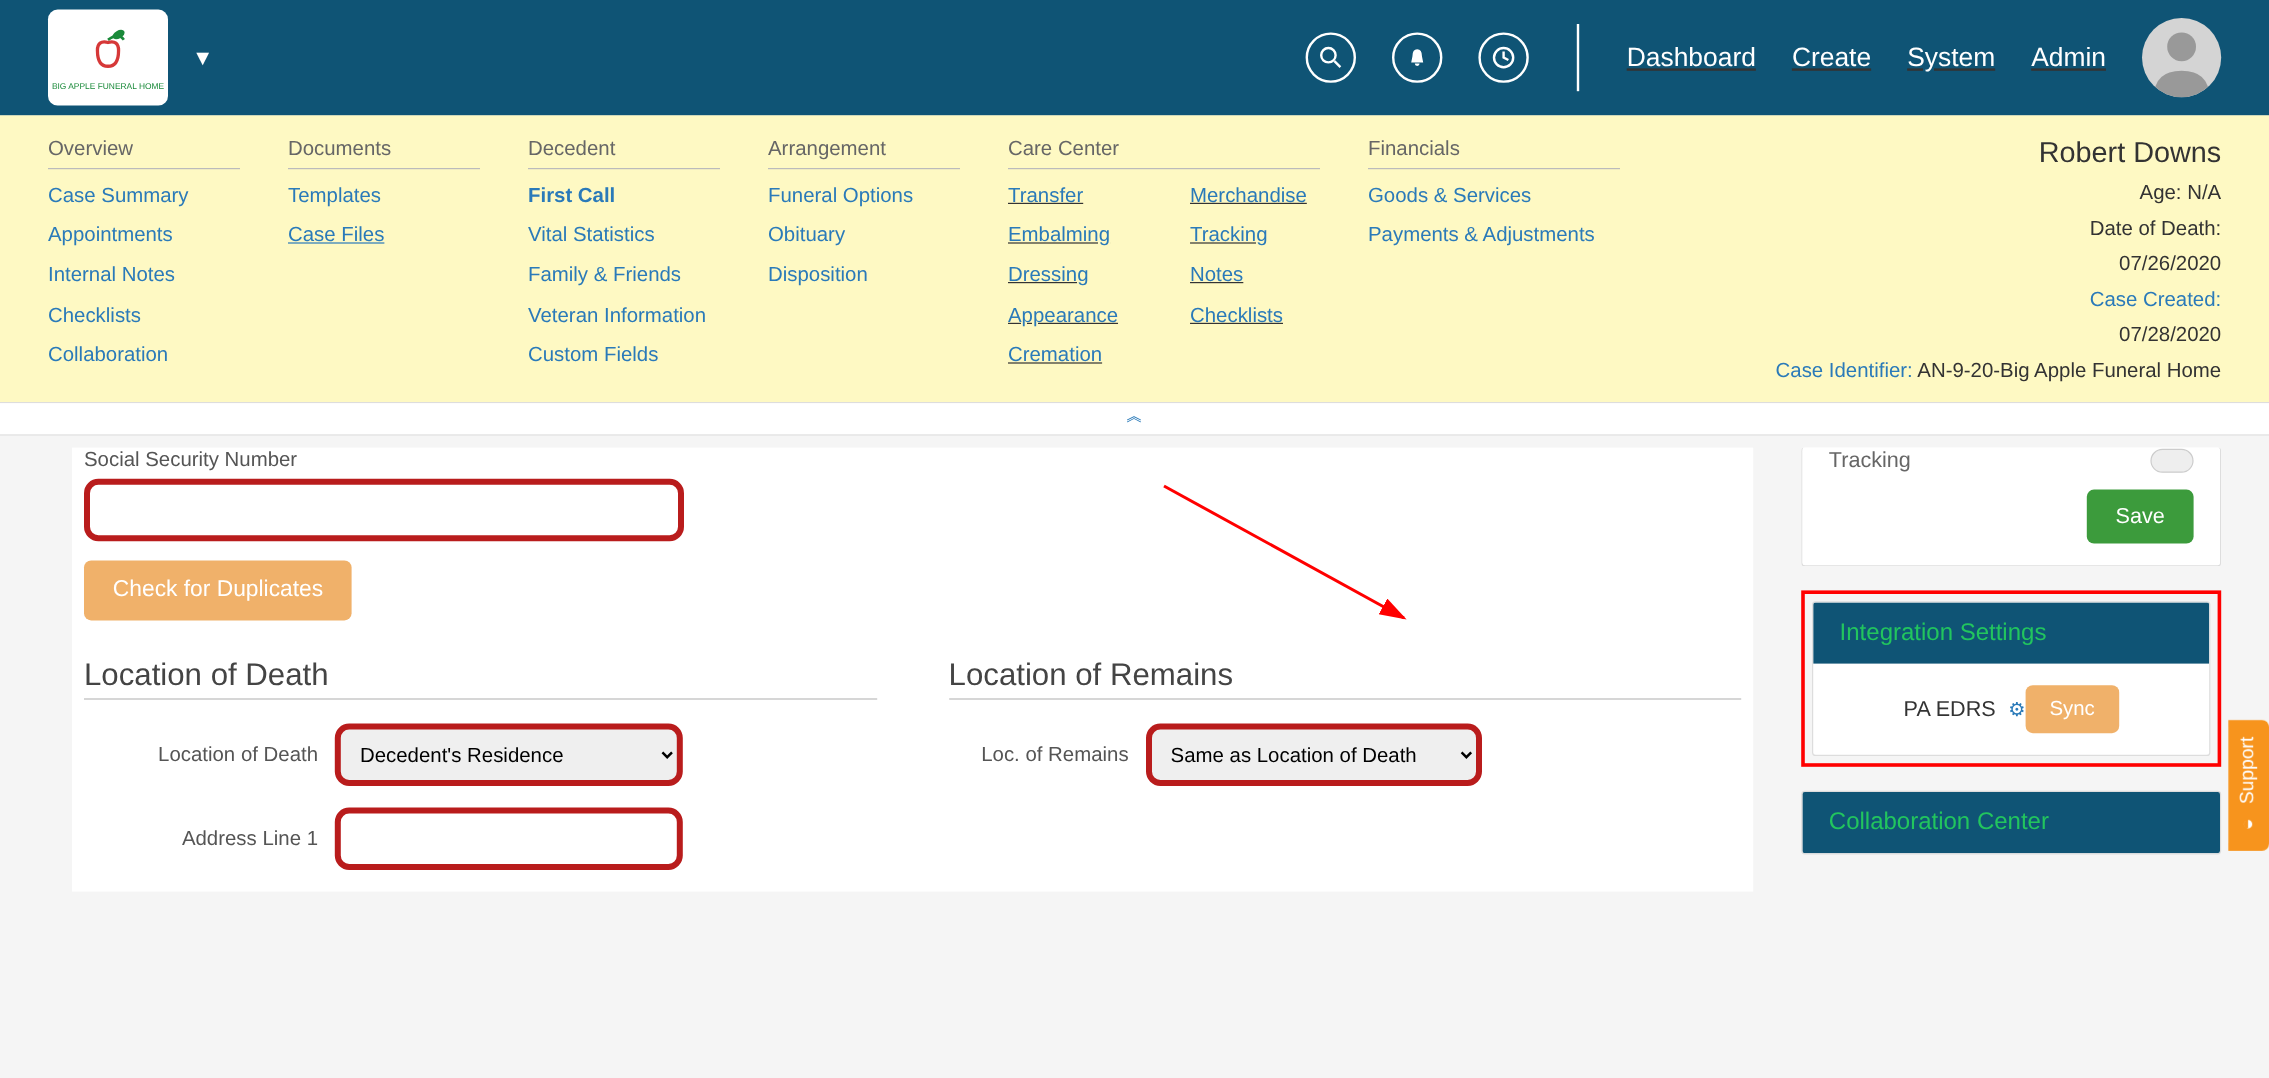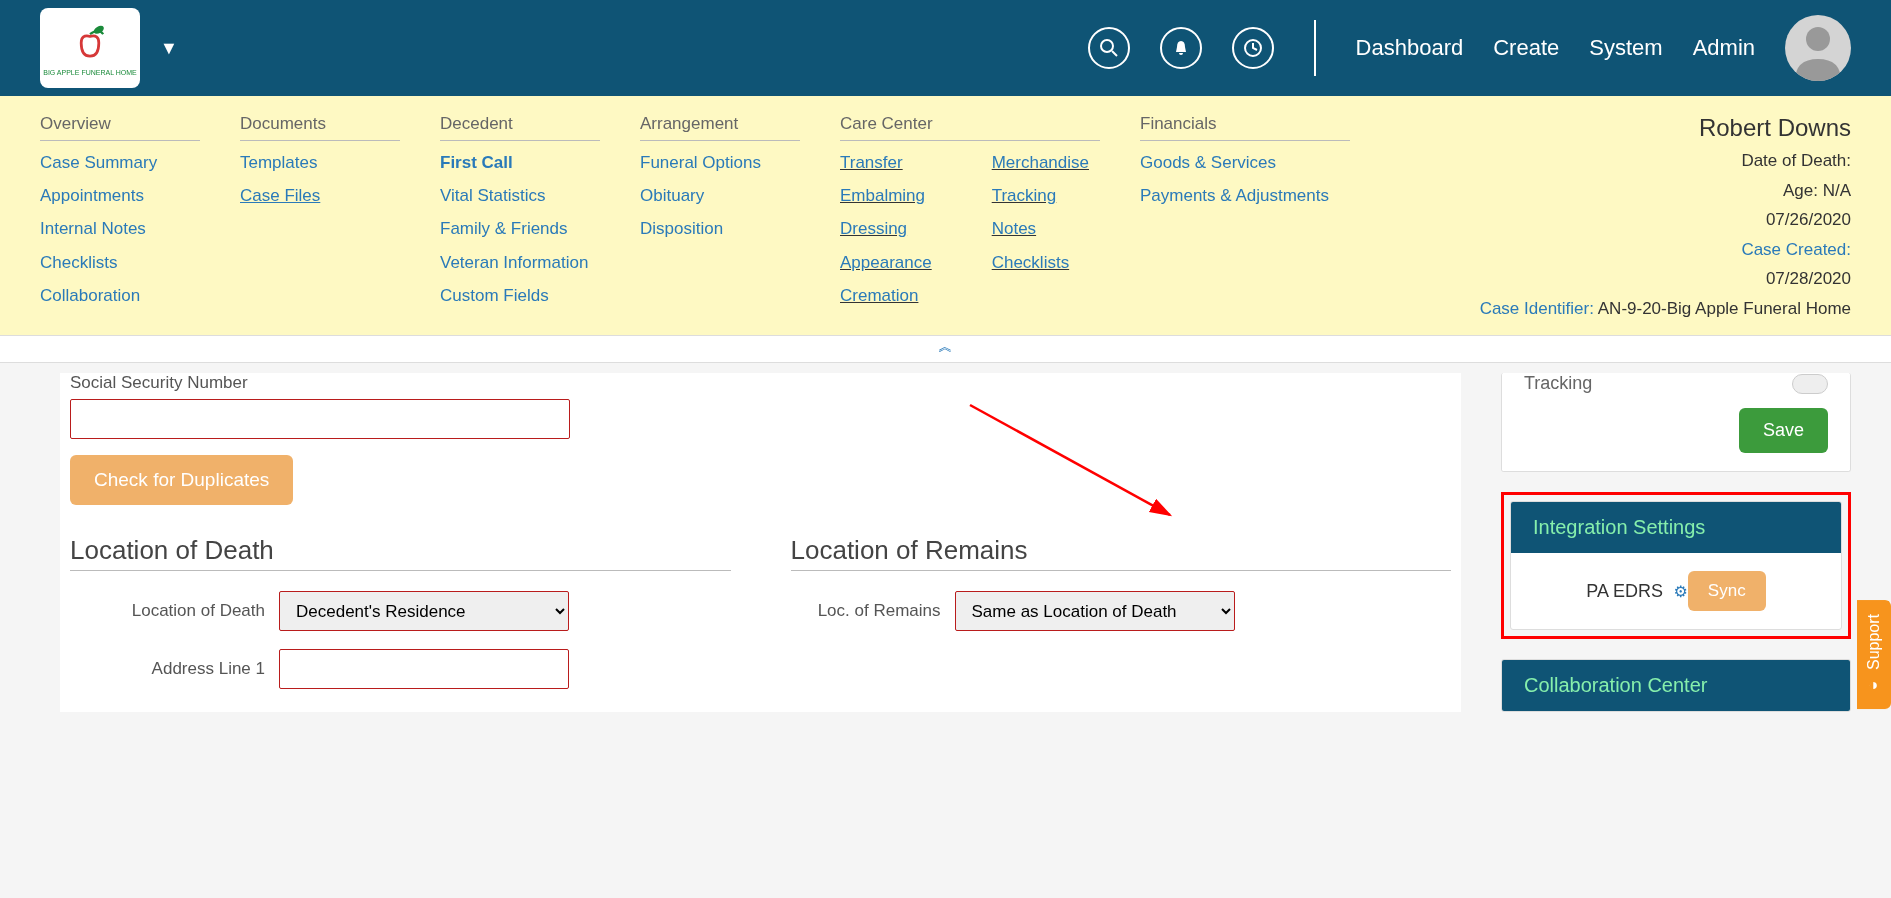--- a/index.html
+++ b/index.html
@@ -28,20 +28,21 @@
   .dropdown-caret {
     color: #fff;
     font-size: 18px;
     cursor: pointer;
   }
   .header-right {
     margin-left: auto;
     display: flex;
     align-items: center;
     gap: 30px;
+    text-decoration: underline;
   }
   .icon-btn {
     width: 42px;
     height: 42px;
     border: 2px solid #fff;
     border-radius: 50%;
     display: flex;
     align-items: center;
     justify-content: center;
     color: #fff;
@@ -124,23 +125,23 @@
     gap: 40px;
   }
   .main-col { flex: 1; background: #fff; padding: 0 10px; }
   .side-col { width: 350px; display: flex; flex-direction: column; gap: 20px; }
   
   .form-row { margin-bottom: 16px; }
   .form-label { font-size: 17px; color: #555; display: block; margin-bottom: 6px; }
   .form-input, .form-select {
     width: 100%;
     max-width: 500px;
-    height: 40px;
-    border: 1px solid #b91c1c;
-    border-radius: 2px;
+    height: 52px;
+    border: 5px solid #b91c1c;
+    border-radius: 12px;
     padding: 0 12px;
     font-size: 17px;
   }
   .btn-orange {
     background: #f0b16a;
     color: #fff;
     border: none;
     border-radius: 6px;
     padding: 14px 24px;
     font-size: 19px;
@@ -185,21 +186,21 @@
   }
   
   .card {
     background: #fff;
     border: 1px solid #ddd;
     border-radius: 3px;
     overflow: hidden;
   }
   .card-header {
     background: #0f5475;
-    color: #86efac;
+    color: #22c55e;
     font-size: 20px;
     padding: 14px 22px;
   }
   .card-body { padding: 18px 22px; display: flex; align-items: center; justify-content: center; }
   .integration-name { font-size: 18px; color: #333; }
   .gear-icon-s { color: #2a7ab9; margin-left: 6px; cursor: pointer; font-size: 16px; }
   .btn-sync {
     background: #f0b16a;
     color: #fff;
     border: none;
@@ -360,25 +361,25 @@
     <div class="subnav-heading">Financials</div>
     <div class="subnav-links-col">
       <a>Goods &amp; Services</a>
       <a>Payments &amp; Adjustments</a>
     </div>
   </div>
 
   <div class="case-panel">
     <div class="case-name">Robert Downs</div>
     <div class="case-line">
-      <span>Date of Death:</span>
-    </div>
-    <div class="case-line">
       <span>Age:</span>
       <span>N/A</span>
+    </div>
+    <div class="case-line">
+      <span>Date of Death:</span>
     </div>
     <div class="case-line">07/26/2020</div>
     <div class="case-line">
       <span class="link-label">Case Created:</span>
     </div>
     <div class="case-line">07/28/2020</div>
     <div class="case-line">
       <span class="link-label">Case Identifier:</span>
       <span>AN-9-20-Big Apple Funeral Home</span>
     </div>

